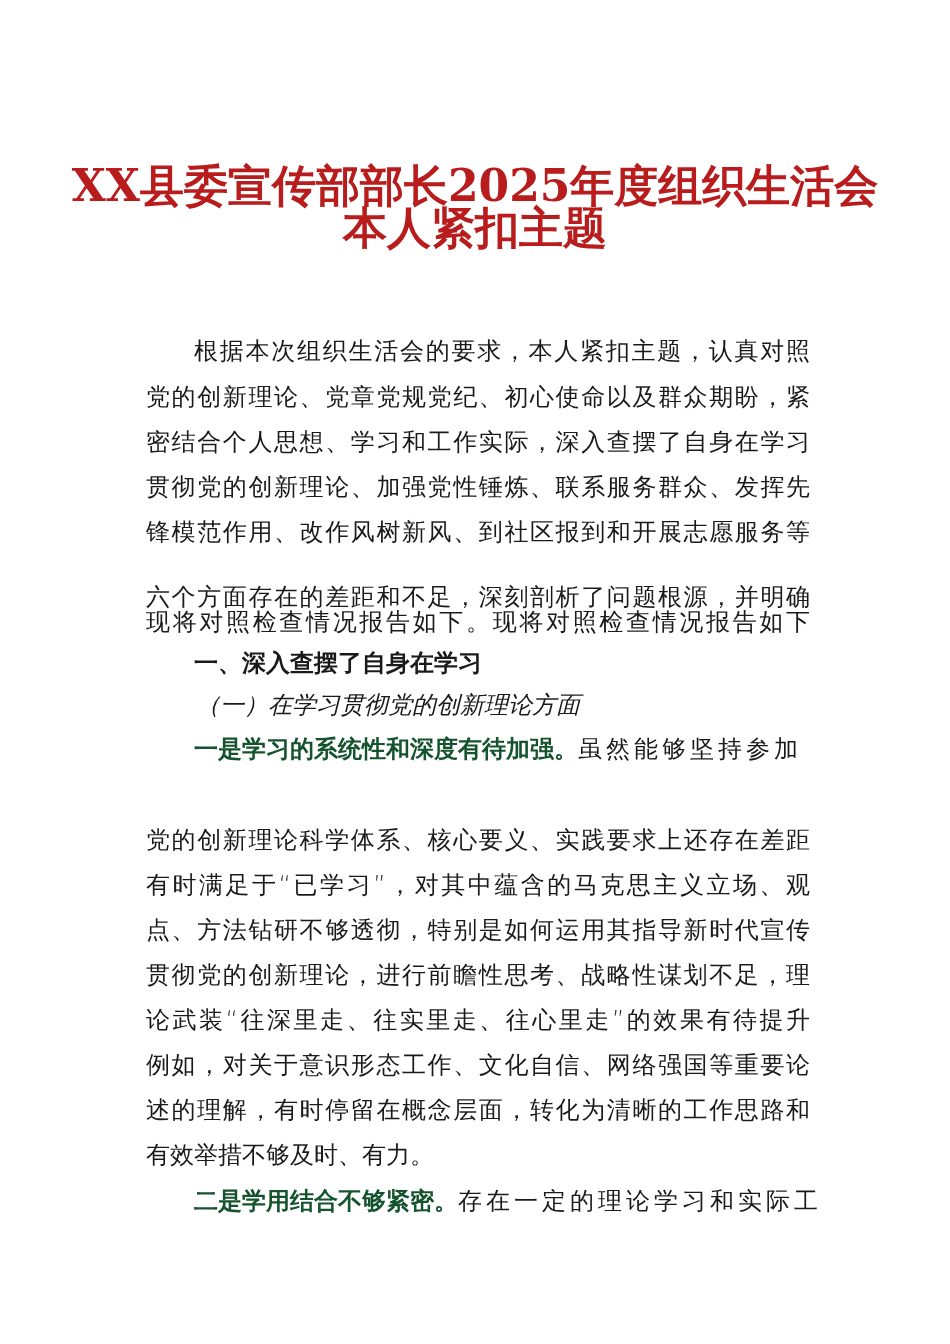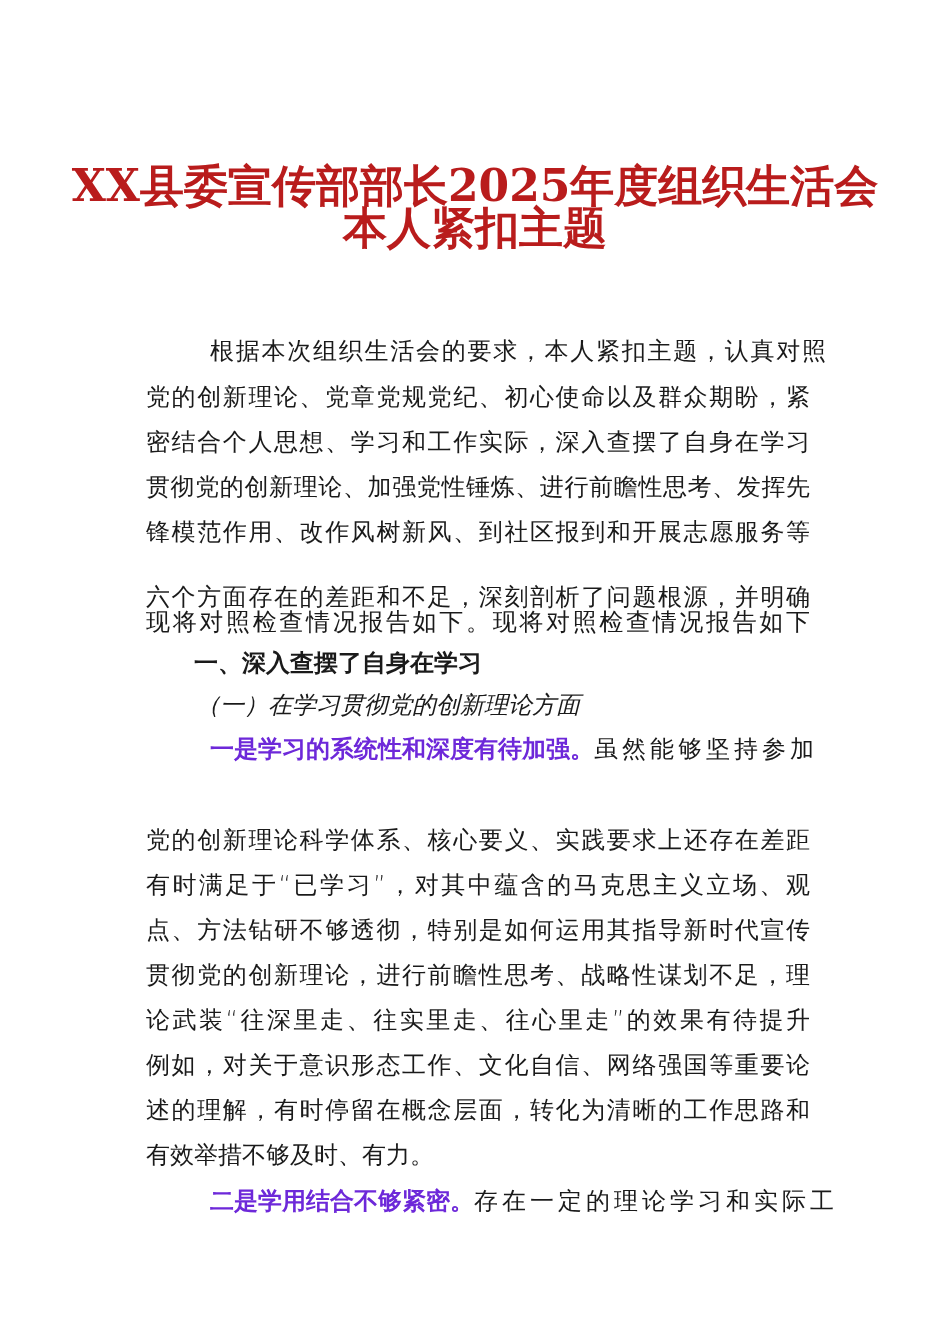--- a/index.html
+++ b/index.html
@@ -13,37 +13,37 @@
   }
   .t1 { top: 166px; }
   .t2 { top: 208px; }
   .line {
     position: absolute; left: 146px; width: 664px;
     font-family: "DejaVu Sans", "Liberation Sans", sans-serif;
     font-size: 24px; color: #1a1a1a; line-height: 30px;
     white-space: nowrap; text-align: justify; text-align-last: justify;
     font-weight: 200;
   }
-  .indent { left: 194px; width: 616px; margin-left: 16px; }
+  .indent { left: 194px; width: 616px; }
   .noj { text-align-last: left; }
-  .bold { font-weight: bold; color: #6d28d9; }
+  .bold { font-weight: bold; color: #14532d; }
   .heading1 { font-weight: bold; text-align-last: left; left: 194px; }
   .heading2 { text-align-last: left; left: 196px; font-style: italic; }
 </style>
 </head>
 <body>
 
 <div class="page">
   <div class="title t1">XX县委宣传部部长2025年度组织生活会</div>
   <div class="title t2">本人紧扣主题</div>
 
   <div class="line indent" style="top:336px">根据本次组织生活会的要求，本人紧扣主题，认真对照</div>
   <div class="line" style="top:382px">党的创新理论、党章党规党纪、初心使命以及群众期盼，紧</div>
   <div class="line" style="top:427px">密结合个人思想、学习和工作实际，深入查摆了自身在学习</div>
-  <div class="line" style="top:472px">贯彻党的创新理论、加强党性锤炼、进行前瞻性思考、发挥先</div>
+  <div class="line" style="top:472px">贯彻党的创新理论、加强党性锤炼、联系服务群众、发挥先</div>
   <div class="line" style="top:517px">锋模范作用、改作风树新风、到社区报到和开展志愿服务等</div>
   <div class="line" style="top:582px">六个方面存在的差距和不足，深刻剖析了问题根源，并明确</div>
   <div class="line" style="top:607px">现将对照检查情况报告如下。现将对照检查情况报告如下</div>
 
   <div class="line heading1" style="top:648px">一、深入查摆了自身在学习</div>
   <div class="line heading2" style="top:690px">（一）在学习贯彻党的创新理论方面</div>
 
   <div class="line indent noj" style="top:734px">
     <span class="bold">一是学习的系统性和深度有待加强。</span><span style="letter-spacing:4px">虽然能够坚持参加</span>
   </div>

